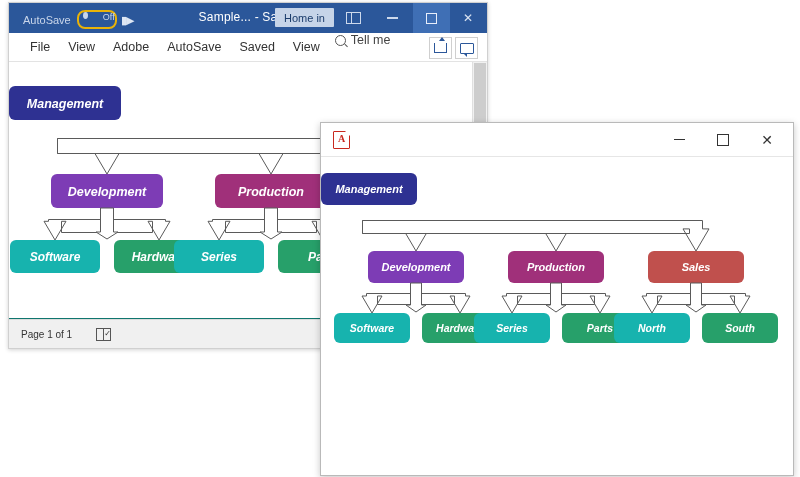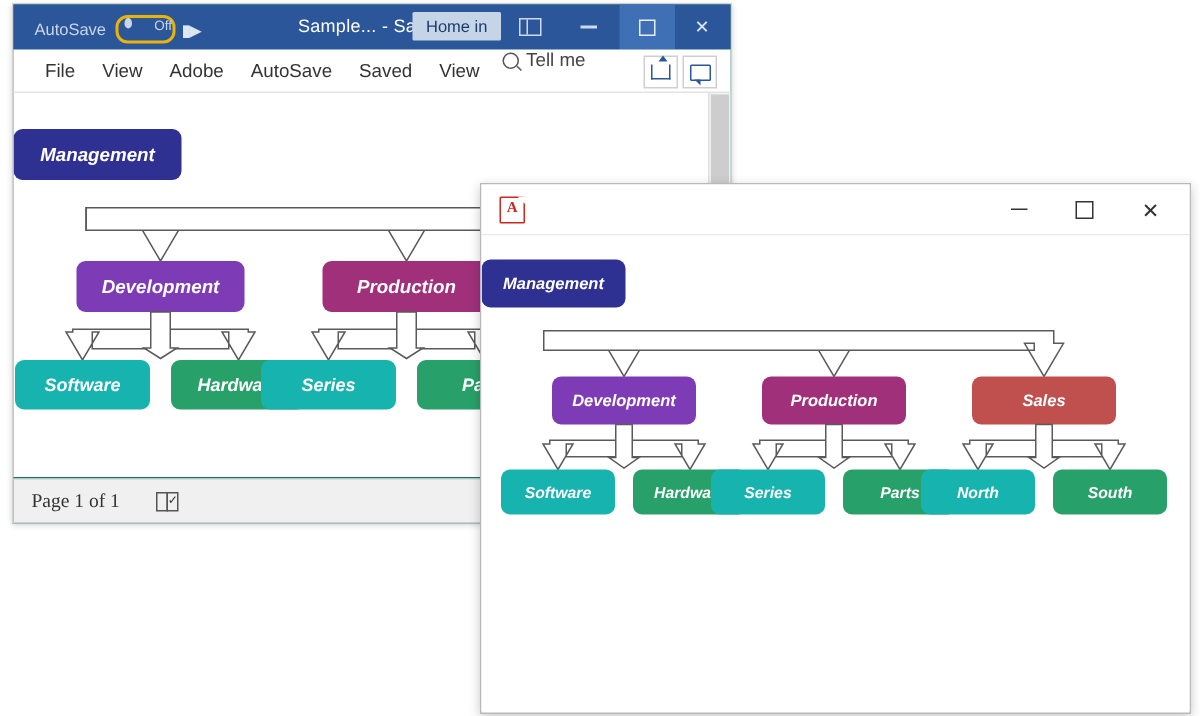--- a/index.html
+++ b/index.html
@@ -51,21 +51,21 @@
   .cmt-g:after{content:"";position:absolute;left:2px;bottom:-4px;width:0;height:0;
       border-left:4px solid transparent;border-top:4px solid #2b579a;}
 
   #word-canvas{position:relative;height:256px;background:#ffffff;overflow:hidden;}
   #word-scroll-track{position:absolute;right:0;top:0;width:14px;height:256px;background:#f1f1f1;
       border-left:1px solid #e0e0e0;}
   #word-scroll-thumb{position:absolute;right:1px;top:1px;width:12px;height:70px;background:#cdcdcd;}
 
   #word-statusbar{position:absolute;left:0;right:0;bottom:0;height:28px;background:#f0f0f0;
       border-top:1px solid #dcdcdc;display:flex;align-items:center;}
-  .page-label{font-size:13px;color:#333;margin-left:12px;font-family:Liberation Serif, serif;}
+  .page-label{font-size:10px;color:#333;margin-left:12px;}
   .proof-ic{margin-left:24px;width:14px;height:12px;position:relative;}
   .proof-ic .pg{position:absolute;left:0;top:0;width:6px;height:11px;border:1.2px solid #555;}
   .proof-ic .pg2{position:absolute;left:7px;top:0;width:6px;height:11px;border:1.2px solid #555;}
   .proof-ic .ck{position:absolute;left:8px;top:2px;font-size:8px;color:#333;line-height:8px;}
   .view-btns{margin-left:auto;display:flex;align-items:center;height:28px;}
   .view-btn{width:32px;height:26px;display:flex;align-items:center;justify-content:center;}
   .view-btn.sel{background:#d6d6d6;}
   .vi{width:15px;height:12px;border:1.2px solid #4a4a4a;position:relative;background:#fff;}
   .vi.read:after{content:"";position:absolute;left:6.4px;top:0;bottom:0;width:1.2px;background:#4a4a4a;}
   .vi.read:before{content:"";position:absolute;left:1.5px;right:1.5px;top:2px;height:1px;

